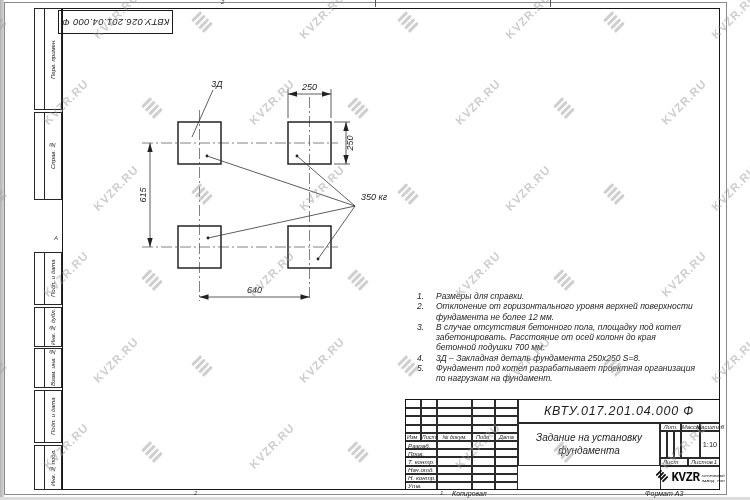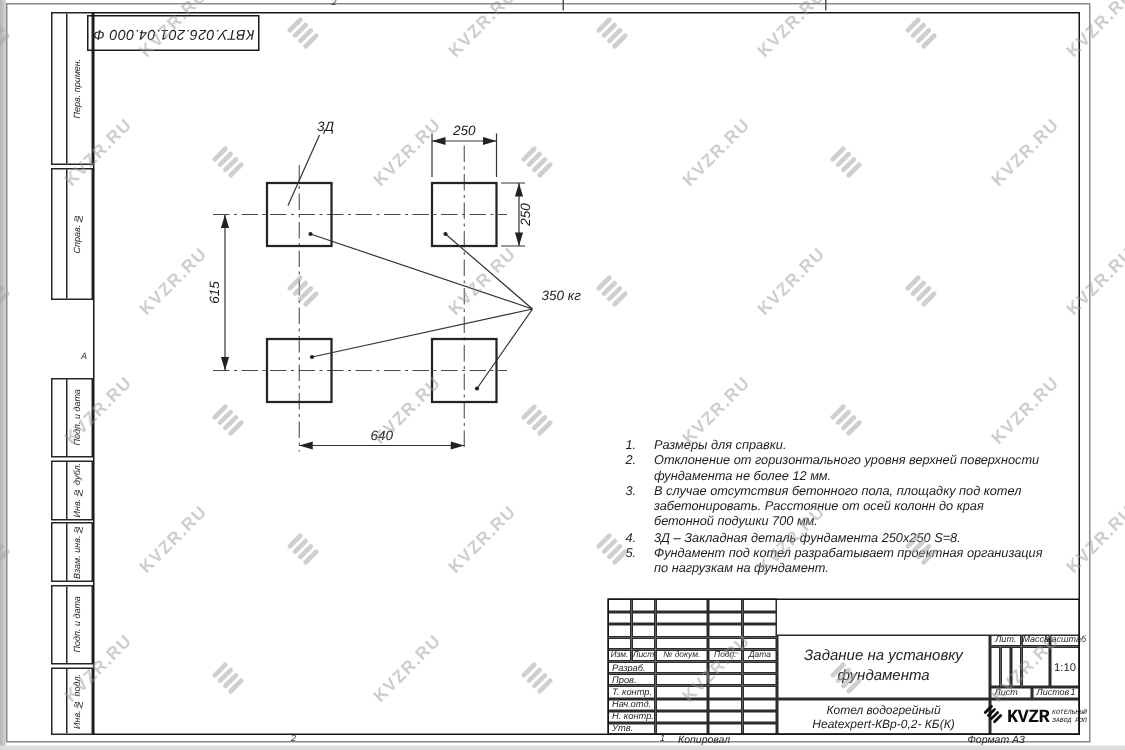--- a/index.html
+++ b/index.html
@@ -215,20 +215,23 @@
       <div class="tcell lab">Н. контр.</div>
       <div class="tcell"></div>
       <div class="tcell"></div>
       <div class="tcell"></div>
       <div class="tcell lab">Утв.</div>
       <div class="tcell"></div>
       <div class="tcell"></div>
       <div class="tcell"></div>
     </div>
 
+  <div class="cell" style="left:518px;top:399px;width:202px;height:24px">
+    <span id="tb-designation">КВТУ.017.201.04.000 Ф</span>
+  </div>
   <div class="cell" style="left:518px;top:423px;width:142px;height:43px">
     <span id="tb-title">Задание на установку фундамента</span>
   </div>
 
   <div class="cell hd6" style="left:660px;top:423px;width:21px;height:8px">Лит.</div>
   <div class="cell hd6" style="left:681px;top:423px;width:19px;height:8px">Масса</div>
   <div class="cell hd6" style="left:700px;top:423px;width:20px;height:8px">Масштаб</div>
   <div class="cell" style="left:660px;top:431px;width:7px;height:27px"></div>
   <div class="cell" style="left:667px;top:431px;width:7px;height:27px"></div>
   <div class="cell" style="left:674px;top:431px;width:7px;height:27px"></div>
@@ -236,24 +239,20 @@
   <div class="cell" style="left:700px;top:431px;width:20px;height:27px">
     <span id="tb-scale">1:10</span>
   </div>
 
   <div class="cell sheetrow" style="left:660px;top:458px;width:28px;height:8px">Лист</div>
   <div class="cell sheetrow" id="tb-sheets" style="left:688px;top:458px;width:32px;height:8px">
     <span>Листов</span>
     <span>1</span>
   </div>
 
-  <div class="cell" id="tb-product" style="left:518px;top:466px;width:142px;height:24px">
-    <span>Котел водогрейный</span>
-    <span>Heatexpert-КВр-0,2- КБ(К)</span>
-  </div>
   <div class="cell" id="tb-logo" style="left:660px;top:466px;width:60px;height:24px">
     <span id="logo-emblem"><svg width="14" height="14" viewBox="0 0 24 24">
           <g transform="rotate(-45 12 12)" stroke="#0d0d0d" stroke-width="3.1" stroke-linecap="round">
             <line x1="7" y1="4.5" x2="17" y2="4.5"></line>
             <line x1="7" y1="9.5" x2="17" y2="9.5"></line>
             <line x1="7" y1="14.5" x2="17" y2="14.5"></line>
             <line x1="7" y1="19.5" x2="17" y2="19.5"></line>
           </g>
         </svg></span>
     <span class="logo-word">KVZR</span>

